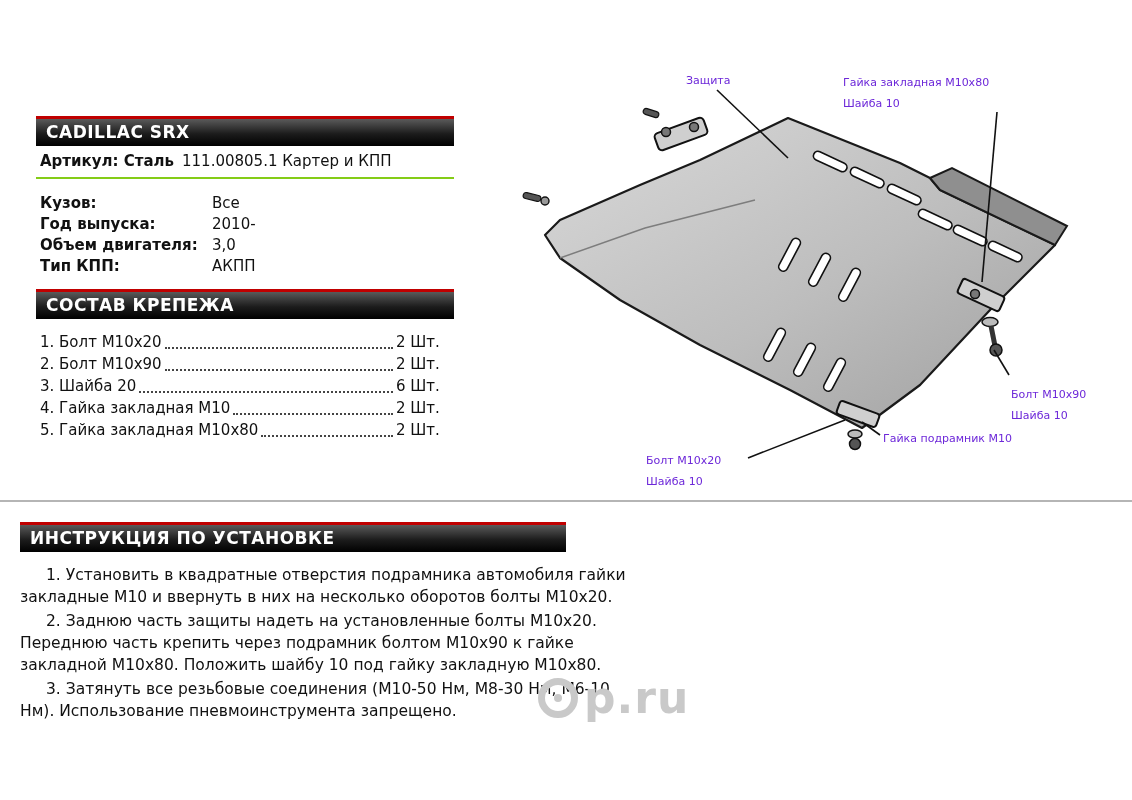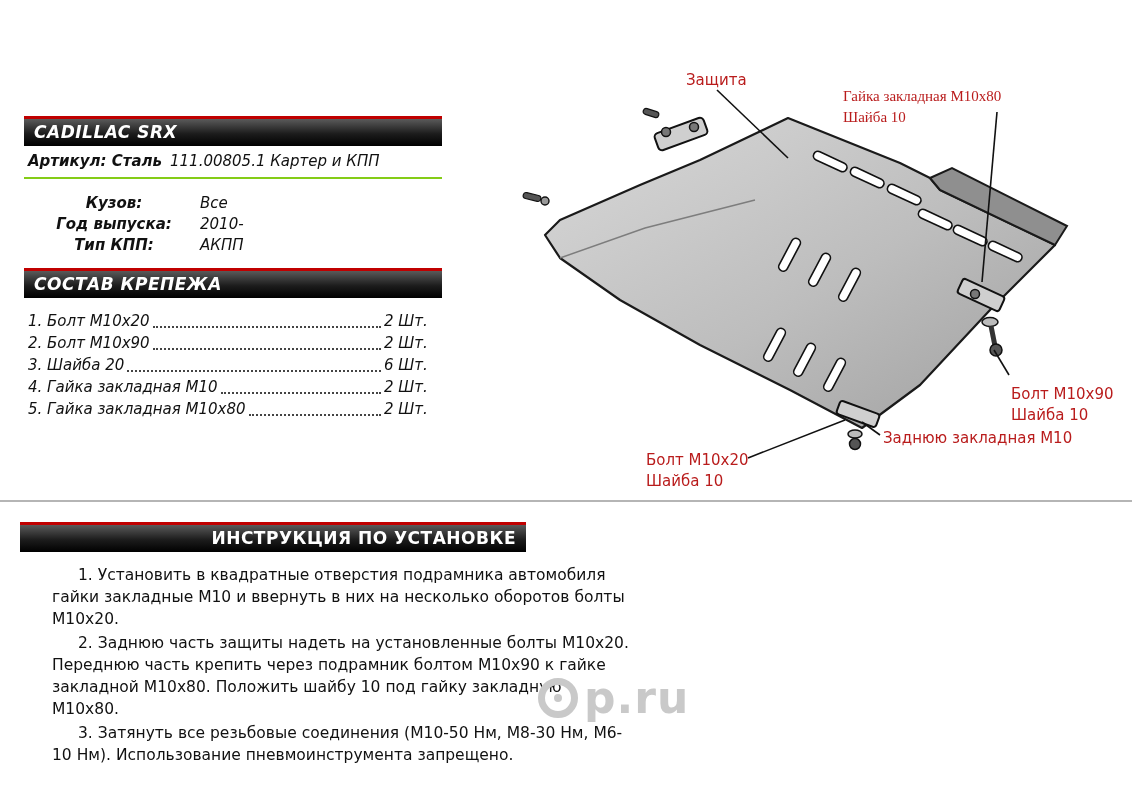--- a/index.html
+++ b/index.html
@@ -2,52 +2,52 @@
 <html><head>
 <meta charset="utf-8">
 <style>
   * { margin:0; padding:0; box-sizing:border-box; }
   body { background:#e9e9e9; font-family:"DejaVu Sans","Liberation Sans",sans-serif; }
   .page {
     position:relative; width:1132px; height:800px; background:#ffffff;
     margin:0 auto; overflow:hidden; color:#111;
   }
   
-  .left-col { position:absolute; left:24px; top:116px; width:418px;font-style:italic; }
+  .left-col { position:absolute; left:36px; top:116px; width:418px; }
   .black-bar {
     background:linear-gradient(180deg,#5a5a5a 0%,#1c1c1c 55%,#000 100%);
     border-top:3px solid #c00000;
     color:#fff; font-weight:bold; font-size:17px;
     padding:3px 10px 4px 10px; letter-spacing:0.5px;
   }
   .article-row {
     font-size:15px; padding:6px 4px 7px 4px;
     border-bottom:2px solid #84cc16;
   }
   .article-row b { margin-right:8px; }
   .specs { margin-top:14px; margin-bottom:12px; padding-left:4px; }
   .spec-row { display:flex; font-size:15px; line-height:21px; }
-  .spec-label { font-weight:bold; width:172px;text-align:center; }
+  .spec-label { font-weight:bold; width:172px; }
   .spec-value { }
   .hw-list { margin-top:12px; padding:0 2px 0 4px; }
   .hw-row { display:flex; align-items:flex-end; font-size:15px; line-height:22px; }
   .hw-name { white-space:nowrap; }
   .hw-dots { flex:1; border-bottom:2px dotted #444; margin:0 3px 4px 3px; min-width:20px; }
   .hw-qty { width:56px; white-space:nowrap; }
   
   .full-divider { position:absolute; left:0; top:500px; width:1132px; height:0; border-top:2px solid #b5b5b5; }
   
   .instructions { position:absolute; left:20px; top:522px; width:612px; }
-  .instructions .black-bar { width:506px;text-align:right; }
+  .instructions .black-bar { width:546px; }
   .instr-body { margin-top:12px; font-size:15.5px; line-height:22px; }
-  .instr-body p { text-indent:26px; margin-bottom:2px;margin-left:32px; }
+  .instr-body p { text-indent:26px; margin-bottom:2px; }
   
   .diagram { position:absolute; left:505px; top:50px; width:625px; height:470px; }
   .diagram svg { position:absolute; left:0; top:0; }
-  .callout { position:absolute; font-size:15px; line-height:21px; white-space:nowrap; color:#b91c1c; }
+  .callout { position:absolute; font-size:11px; line-height:21px; white-space:nowrap; color:#6d28d9; }
   
   .watermark {
     position:absolute; left:538px; top:672px; display:flex; align-items:center;
     color:#c9c9c9; font-size:44px; font-weight:bold; letter-spacing:1px; user-select:none;
   }
   .wm-ring {
     width:40px; height:40px; border:7px solid #c9c9c9; border-radius:50%;
     margin-right:6px; position:relative;
   }
   .wm-ring::after {
@@ -67,20 +67,24 @@
     </div>
 
     <div class="specs">
       <div class="spec-row">
         <span class="spec-label">Кузов:</span>
         <span class="spec-value">Все</span>
       </div>
       <div class="spec-row">
         <span class="spec-label">Год выпуска:</span>
         <span class="spec-value">2010-</span>
+      </div>
+      <div class="spec-row">
+        <span class="spec-label">Объем двигателя:</span>
+        <span class="spec-value">3,0</span>
       </div>
       <div class="spec-row">
         <span class="spec-label">Тип КПП:</span>
         <span class="spec-value">АКПП</span>
       </div>
     </div>
 
     <div class="black-bar">СОСТАВ КРЕПЕЖА</div>
 
     <div class="hw-list">
@@ -184,30 +188,30 @@
         <line x1="504" y1="325" x2="489" y2="300"></line>
         <line x1="375" y1="385" x2="357" y2="372"></line>
         <line x1="243" y1="408" x2="340" y2="370"></line>
       </g>
     </svg>
   </div>
 
   <div class="callout" style="left:686px; top:70px;">
     <span>Защита</span>
   </div>
-  <div class="callout" style="left:843px; top:86px;font-family:Liberation Serif, serif;">
+  <div class="callout" style="left:843px; top:72px;">
     <div>Гайка закладная М10х80</div>
     <div>Шайба 10</div>
   </div>
   <div class="callout" style="left:1011px; top:384px;">
     <div>Болт М10х90</div>
     <div>Шайба 10</div>
   </div>
   <div class="callout" style="left:883px; top:428px;">
-    <span>Заднюю закладная М10</span>
+    <span>Гайка подрамник М10</span>
   </div>
   <div class="callout" style="left:646px; top:450px;">
     <div>Болт М10х20</div>
     <div>Шайба 10</div>
   </div>
 
   <div class="full-divider"></div>
 
   <div class="instructions">
     <div class="black-bar">ИНСТРУКЦИЯ ПО УСТАНОВКЕ</div>

